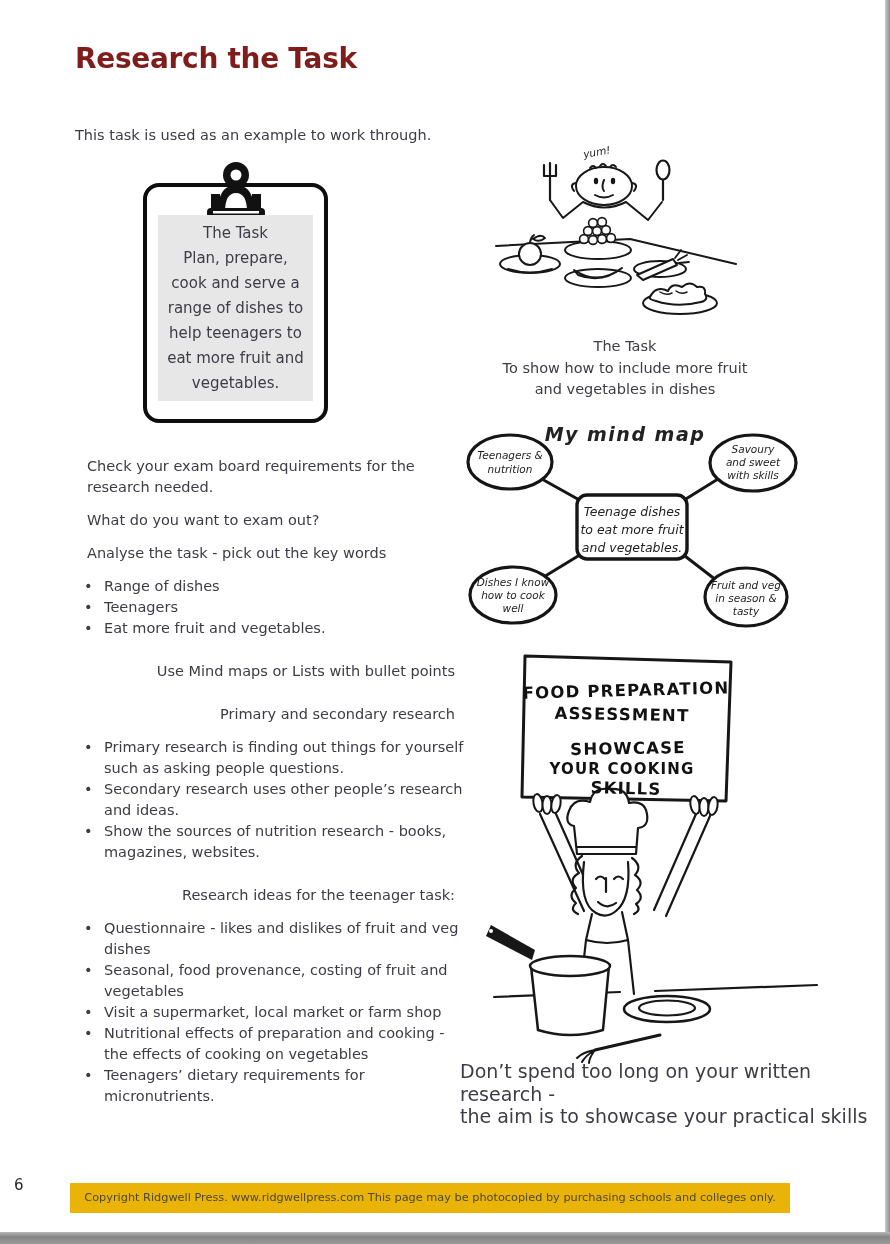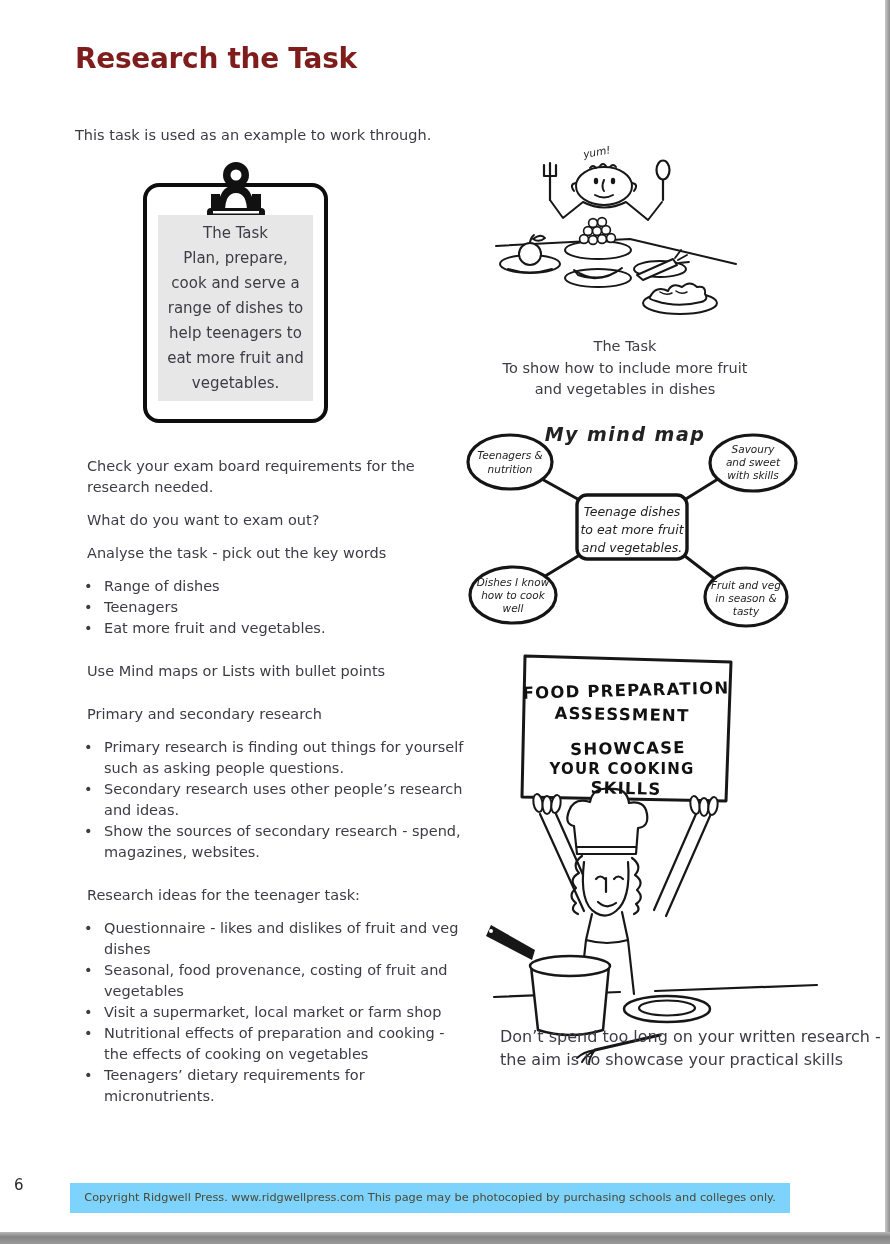--- a/index.html
+++ b/index.html
@@ -21,39 +21,39 @@
   .clipboard { position:absolute; left:143px; top:183px; width:177px; height:232px;
     border:4px solid #0d0d0d; border-radius:16px; background:#fff; }
   .clip { position:absolute; left:50%; transform:translateX(-50%); top:-27px; }
   .clip-panel { position:absolute; left:11px; top:28px; width:155px; height:186px;
     background:#e7e7e7; display:flex; align-items:center; justify-content:center; text-align:center; }
   .clip-panel .lines { font-size:15px; line-height:25px; color:#3c3c46; }
 
   
   .col-left { position:absolute; left:75px; top:444px; width:392px; font-size:14.5px; line-height:21px; }
   .col-left p { margin:12px; }
-  .col-left p.gap { margin-top:22px; }
+  .col-left p.gap { margin-top:22px;text-align:right; }
   .col-left ul { margin:0; padding:0; list-style:none; }
   .col-left li { position:relative; padding-left:29px; }
   .col-left li::before { content:"\2022"; position:absolute; left:9px; top:0; }
 
   
   .eating-svg { position:absolute; left:480px; top:142px; }
   .task-caption { position:absolute; left:470px; top:336px; width:310px; text-align:center;
     font-size:14.5px; line-height:21.5px; }
   .mindmap-title { position:absolute; left:460px; top:423px; width:330px; text-align:center;
     font-size:19px; font-weight:bold; font-style:italic; letter-spacing:1.5px; color:#222; }
   .mindmap-svg { position:absolute; left:458px; top:432px; }
   .chef-svg { position:absolute; left:470px; top:648px; }
-  .closing { position:absolute; left:460px; top:1026px; font-size:16px; line-height:22.5px;margin-left:40px; }
+  .closing { position:absolute; left:460px; top:1060px; font-size:19px; line-height:22.5px; }
 
   
   .page-num { position:absolute; left:14px; top:1176px; font-size:15px; color:#2a2a2a; }
   .copy-bar { position:absolute; left:70px; top:1183px; width:720px; height:30px;
-    background:#7dd3fc; text-align:center; }
+    background:#eab308; text-align:center; }
   .copy-bar span { font-size:11.3px; line-height:30px; color:#4d4836; }
 
   svg text.hand { font-family:"DejaVu Sans","Liberation Sans",sans-serif; font-style:italic; fill:#222; }
   svg text.signtxt { font-family:"DejaVu Sans","Liberation Sans",sans-serif; font-weight:bold; fill:#111; }
 </style>
 </head>
 <body>
 
 <div class="page">
 
@@ -91,21 +91,21 @@
     <ul>
       <li>Range of dishes</li>
       <li>Teenagers</li>
       <li>Eat more fruit and vegetables.</li>
     </ul>
     <p class="gap">Use Mind maps or Lists with bullet points</p>
     <p class="gap">Primary and secondary research</p>
     <ul>
       <li>Primary research is finding out things for yourself such as asking people questions.</li>
       <li>Secondary research uses other people’s research and ideas.</li>
-      <li>Show the sources of secondary research - spend, magazines, websites.</li>
+      <li>Show the sources of nutrition research - books, magazines, websites.</li>
     </ul>
     <p class="gap">Research ideas for the teenager task:</p>
     <ul>
       <li>Questionnaire - likes and dislikes of fruit and veg dishes</li>
       <li>Seasonal, food provenance, costing of fruit and vegetables</li>
       <li>Visit a supermarket, local market or farm shop</li>
       <li>Nutritional effects of preparation and cooking - the effects of cooking on vegetables</li>
       <li>Teenagers’ dietary requirements for micronutrients.</li>
     </ul>
   </div>

